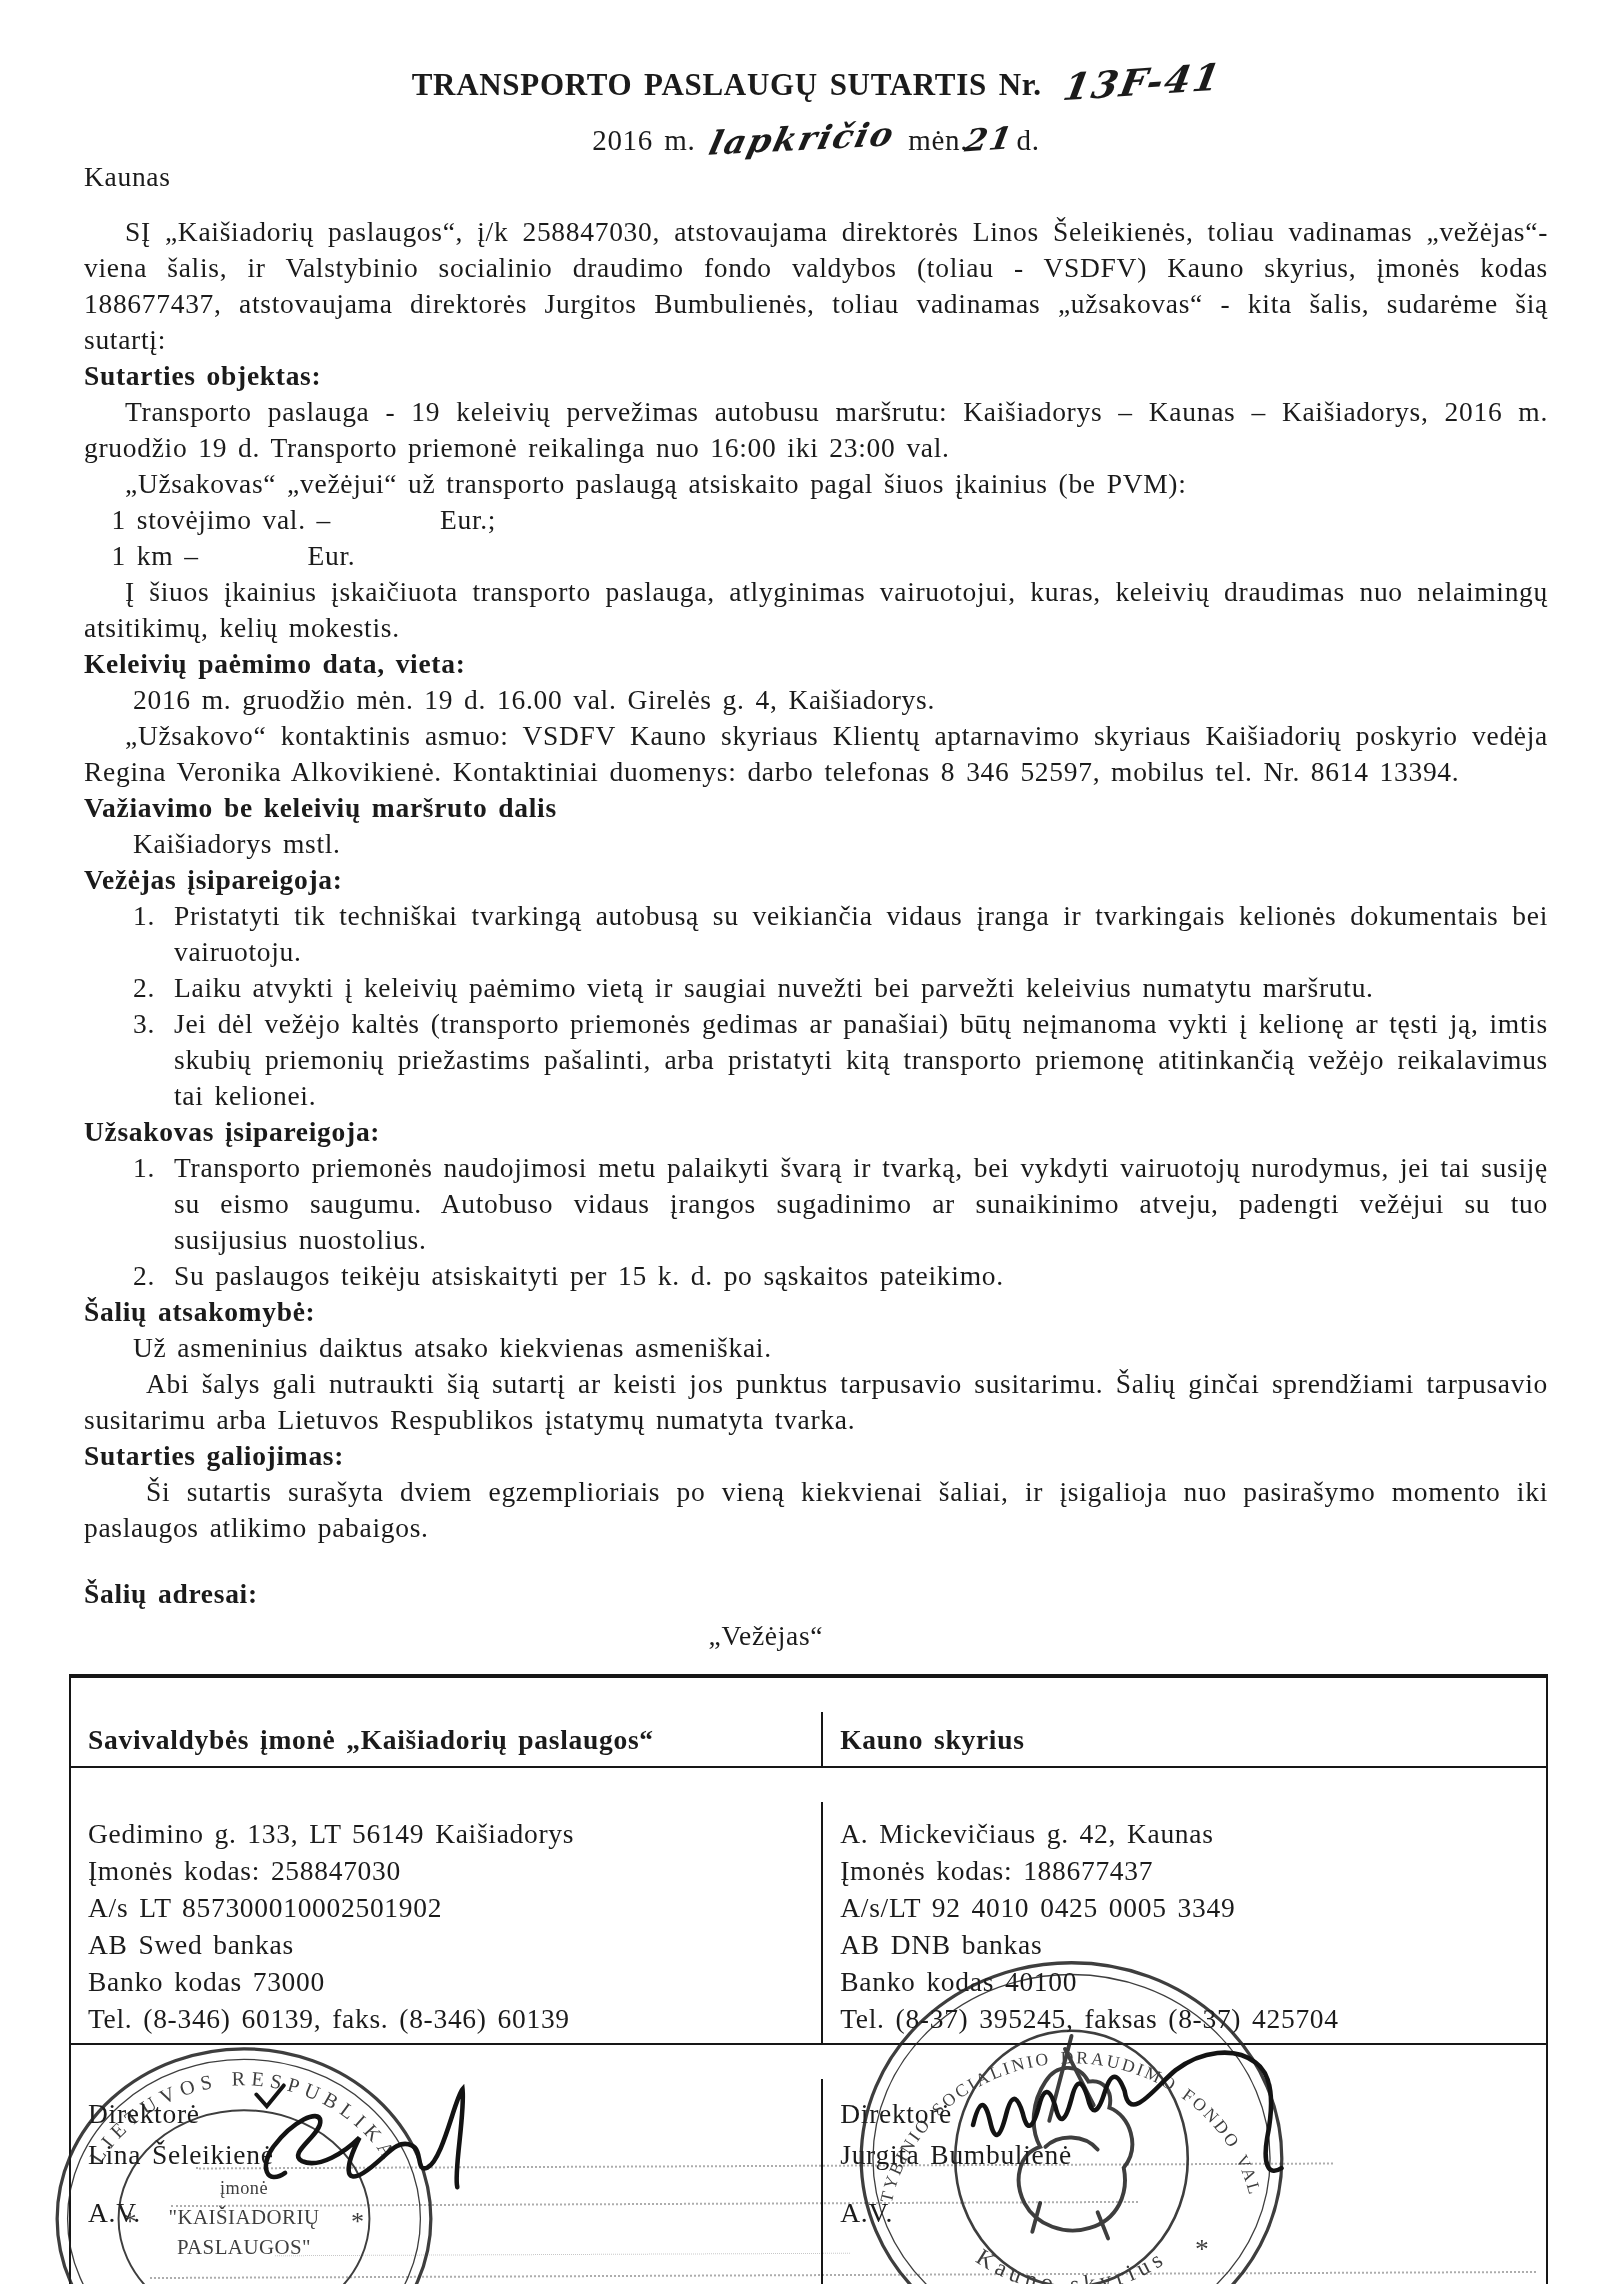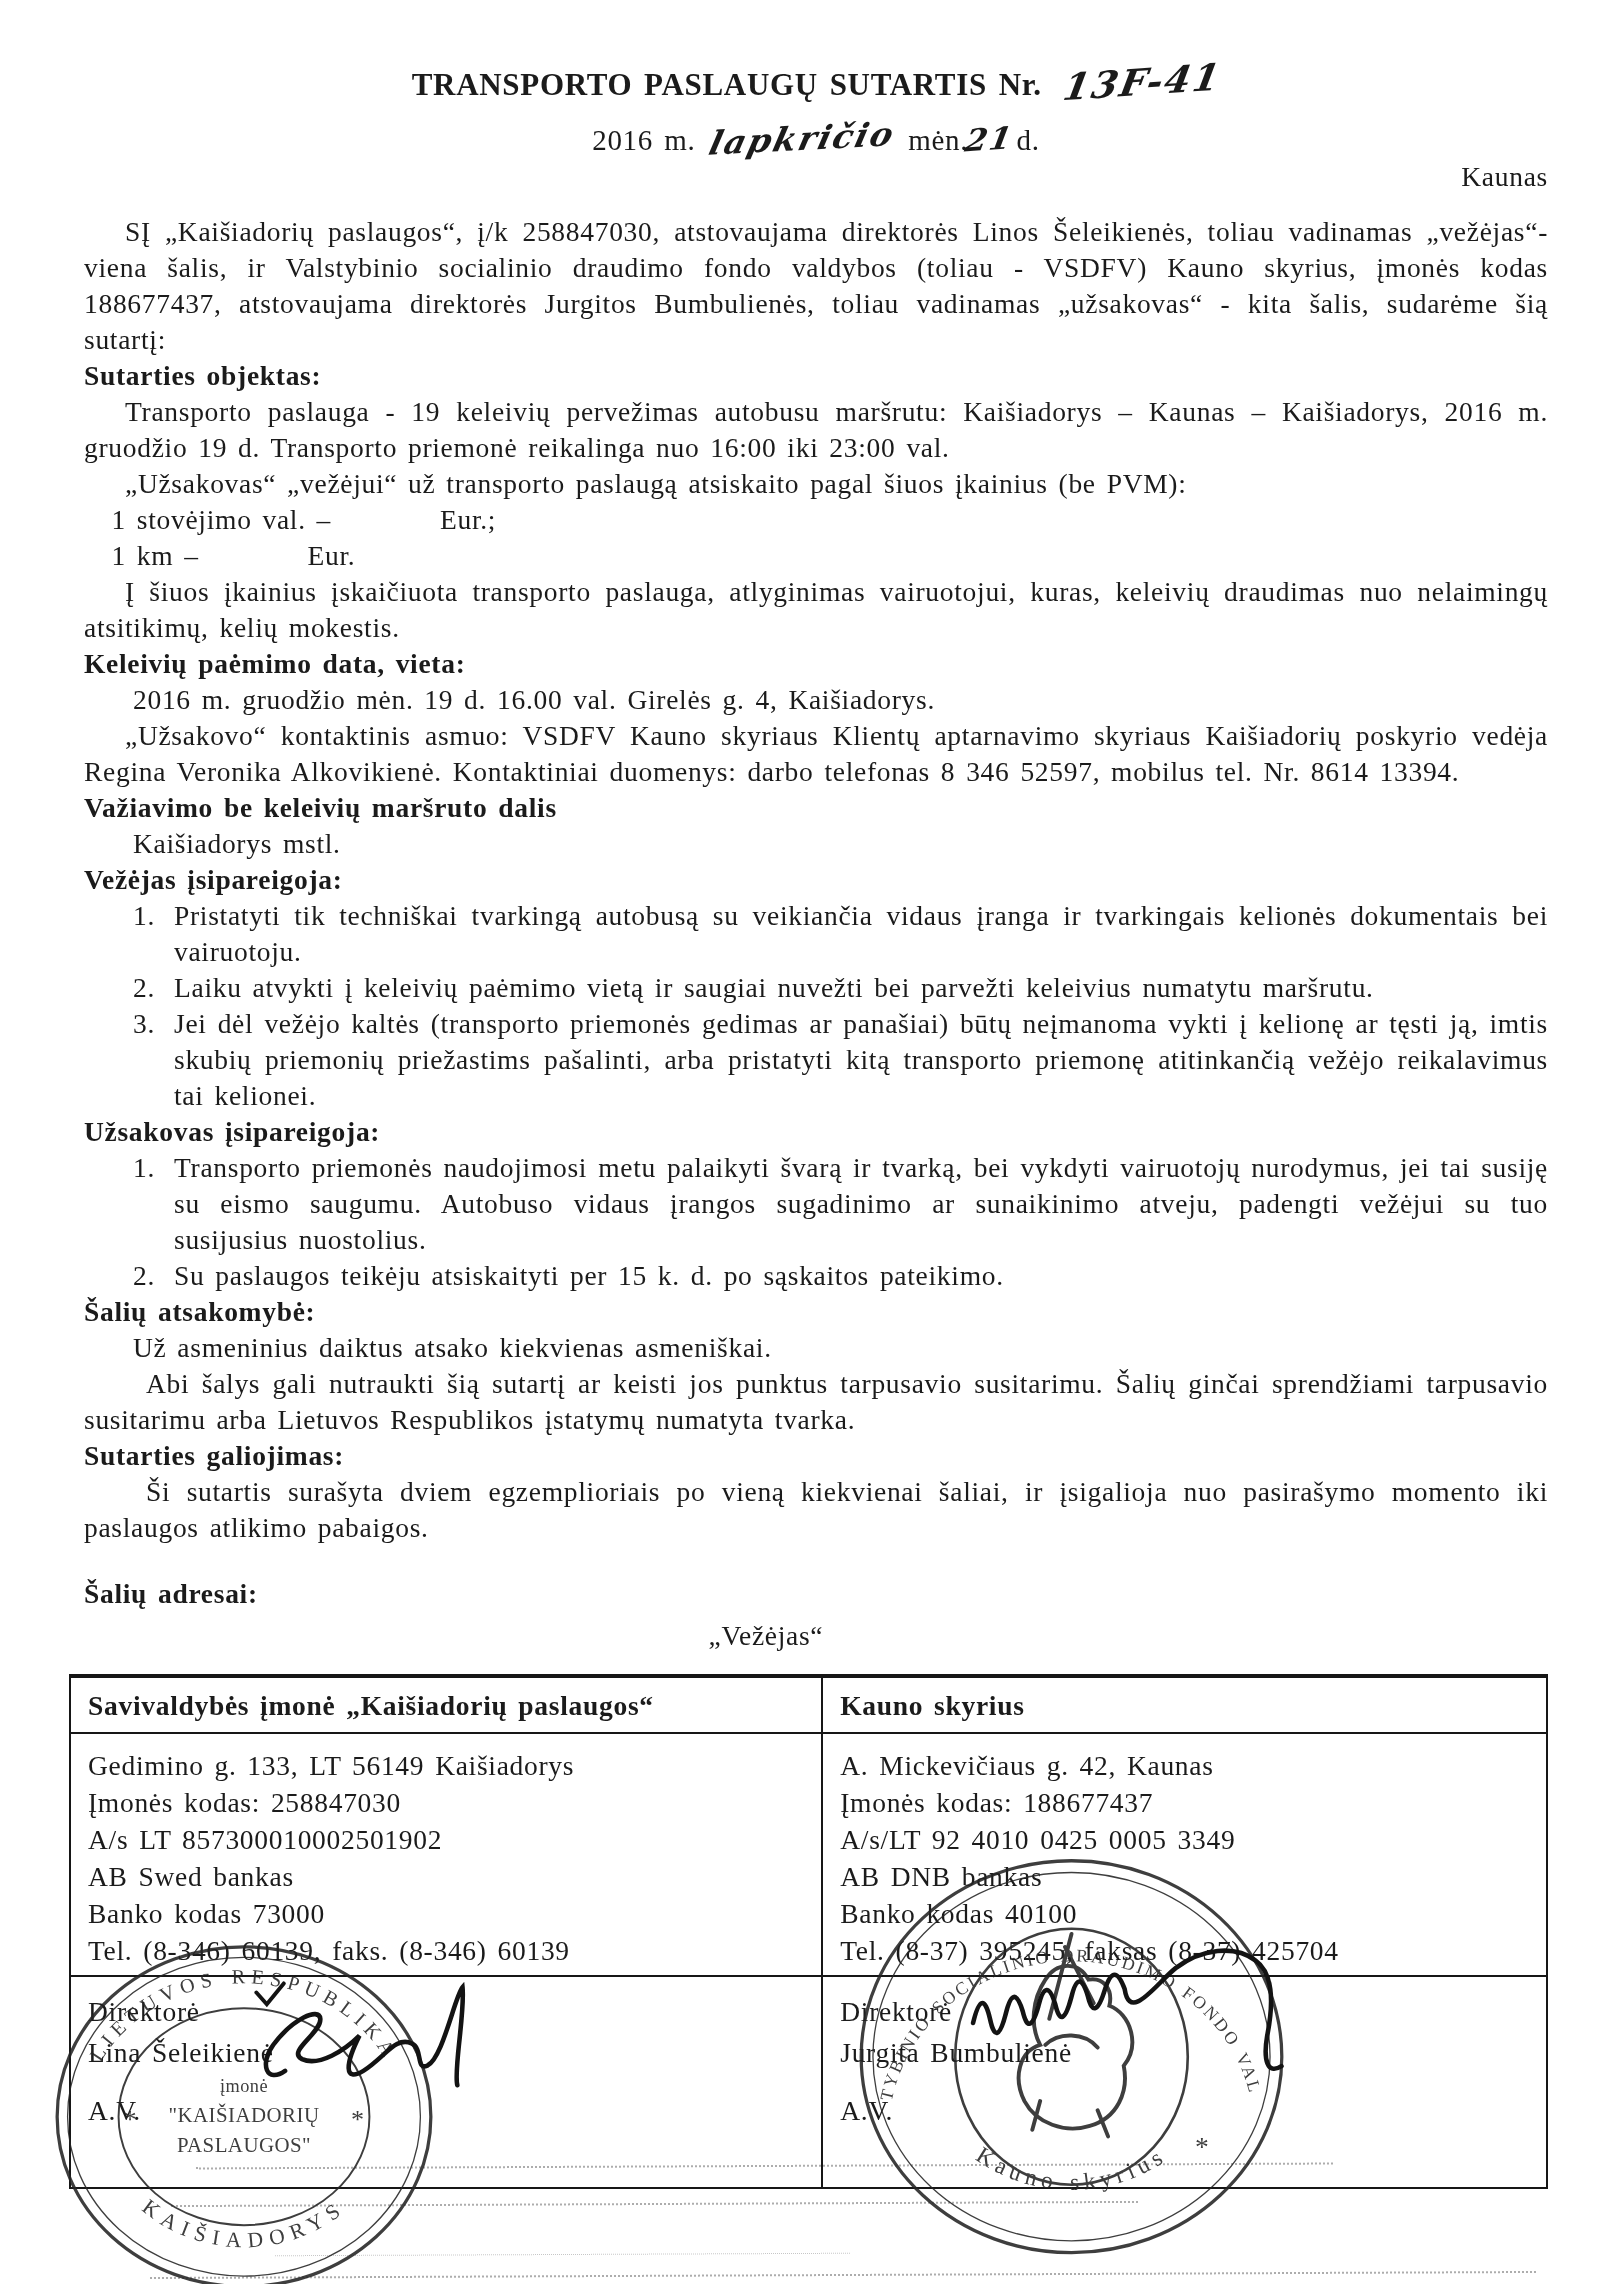--- a/index.html
+++ b/index.html
@@ -13,37 +13,37 @@
   }
   .title-line { text-align: center; font-weight: bold; font-size: 31px; line-height: 39px; letter-spacing: 0.7px; }
   .hw {
     display: inline-block; font-family: "DejaVu Serif", serif; font-style: italic; font-weight: bold;
     transform: skewX(-14deg) rotate(-4deg); letter-spacing: 2px;
   }
   .title-num { font-size: 37px; margin-left: 11.8px; }
   .date-line { text-align: center; margin-top: 17px; font-size: 29px; }
   .hw-month { font-size: 33px; margin: 0 3.9px; transform: skewX(-16deg) rotate(-3deg); }
   .hw-day { font-size: 31px; margin-left: -2.6px; margin-right: 3.9px; }
-  .city-line { text-align: right; margin-top: 1.3px; }
+  .city-line { text-align: left; margin-top: 1.3px; }
   .intro { margin-top: 18.3px; }
   .p { text-align: justify; }
   .ind { text-indent: 41px; }
   .ind-lg { text-indent: 62px; }
   .pad-sm { padding-left: 27.5px; }
   .pad-md { padding-left: 49px; }
   .h { font-weight: bold; }
   .rate-val { display: inline-block; margin-left: 98px; }
   .li { display: grid; grid-template-columns: 41px 1fr; padding-left: 49px; }
   .li .litext { text-align: justify; }
   .bottom-block { margin-top: 30px; }
   .party-labels { display: grid; grid-template-columns: 51% 49%; margin-top: 6.5px; margin-bottom: 20px; margin-left: -15px; text-align: right; }
   .party-labels .pr { padding-left: 9.2px; }
   .table { margin-left: -15px; border: 2px solid #161616; border-top-width: 4.6px; }
   .trow { display: grid; grid-template-columns: 51% 49%; }
-  .tcell { padding: 9.2px 17px 6.5px 17px; }
+  .tcell { padding: 9.2px 17px 6.5px 17px; margin-top: 34px; }
   .tcell-l { border-right: 2px solid #161616; }
   .trow-head .tcell { font-weight: bold; border-bottom: 2.6px solid #161616; line-height: 38px; }
   .jline { display: block; text-align: justify; text-align-last: justify; }
   .trow-addr .tcell { border-bottom: 2px solid #161616; line-height: 37px; padding-top: 13px; padding-bottom: 6px; }
   .addr-line { display: block; }
   .trow-sign .tcell { position: relative; height: 210px; padding-top: 14.4px; line-height: 41px; overflow: visible; }
   .av { margin-top: 17px; }
   .stamp { position: absolute; z-index: 2; opacity: 0.88; pointer-events: none; }
   .stamp-left { left: -23.5px; top: -42px; }
   .stamp-right { left: 26px; top: -128px; }

